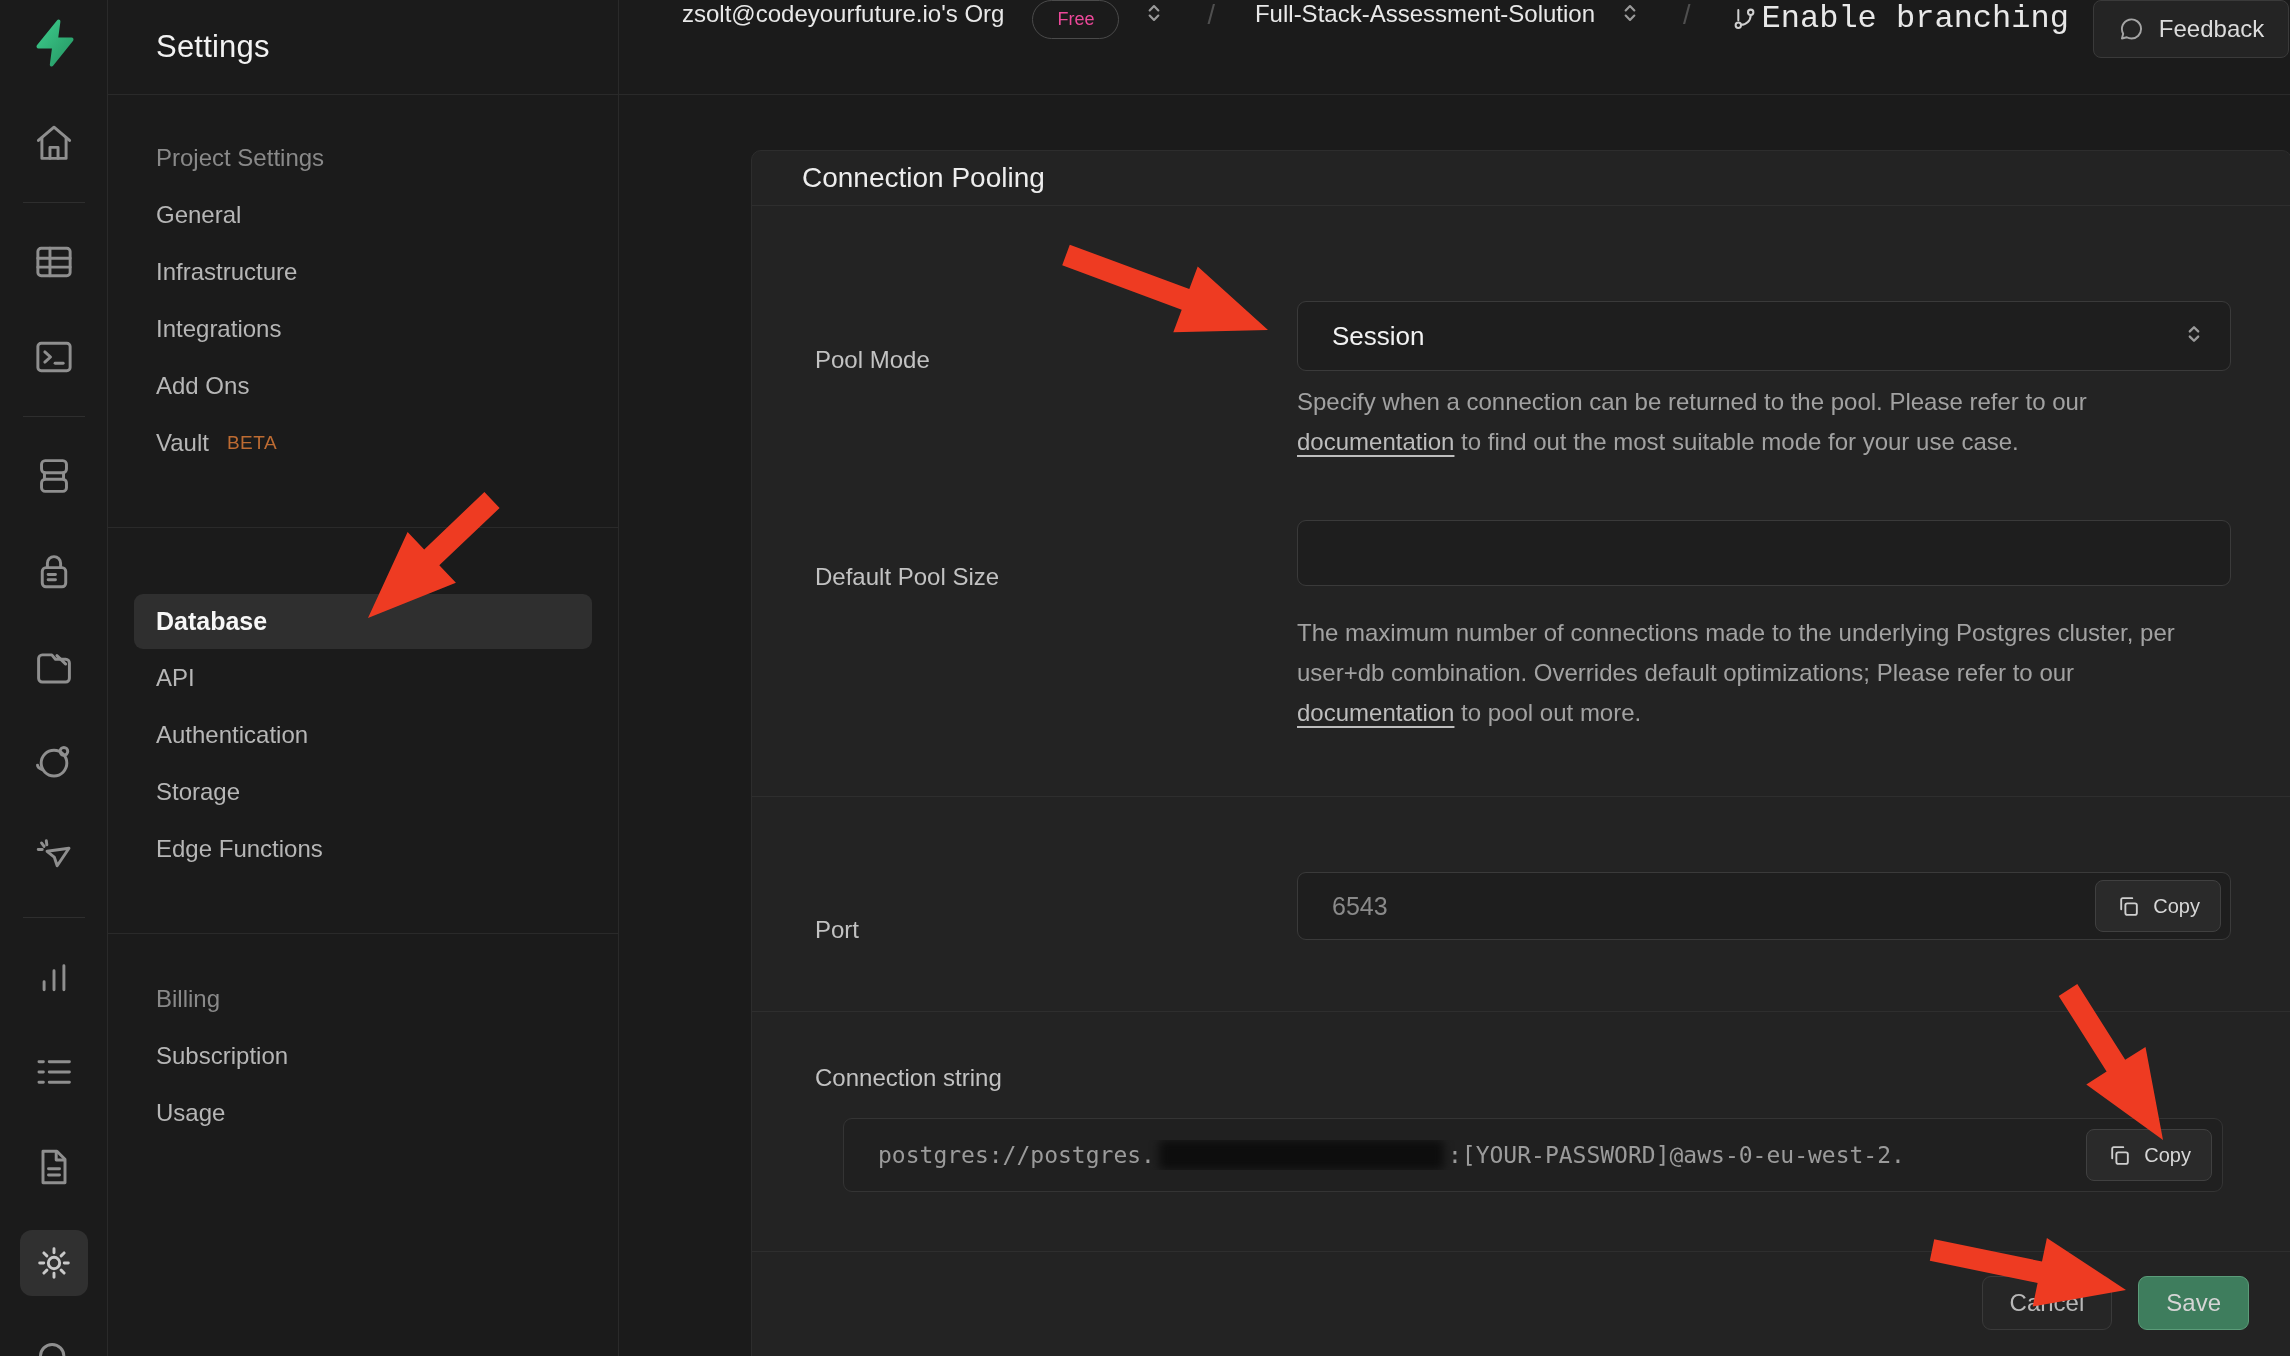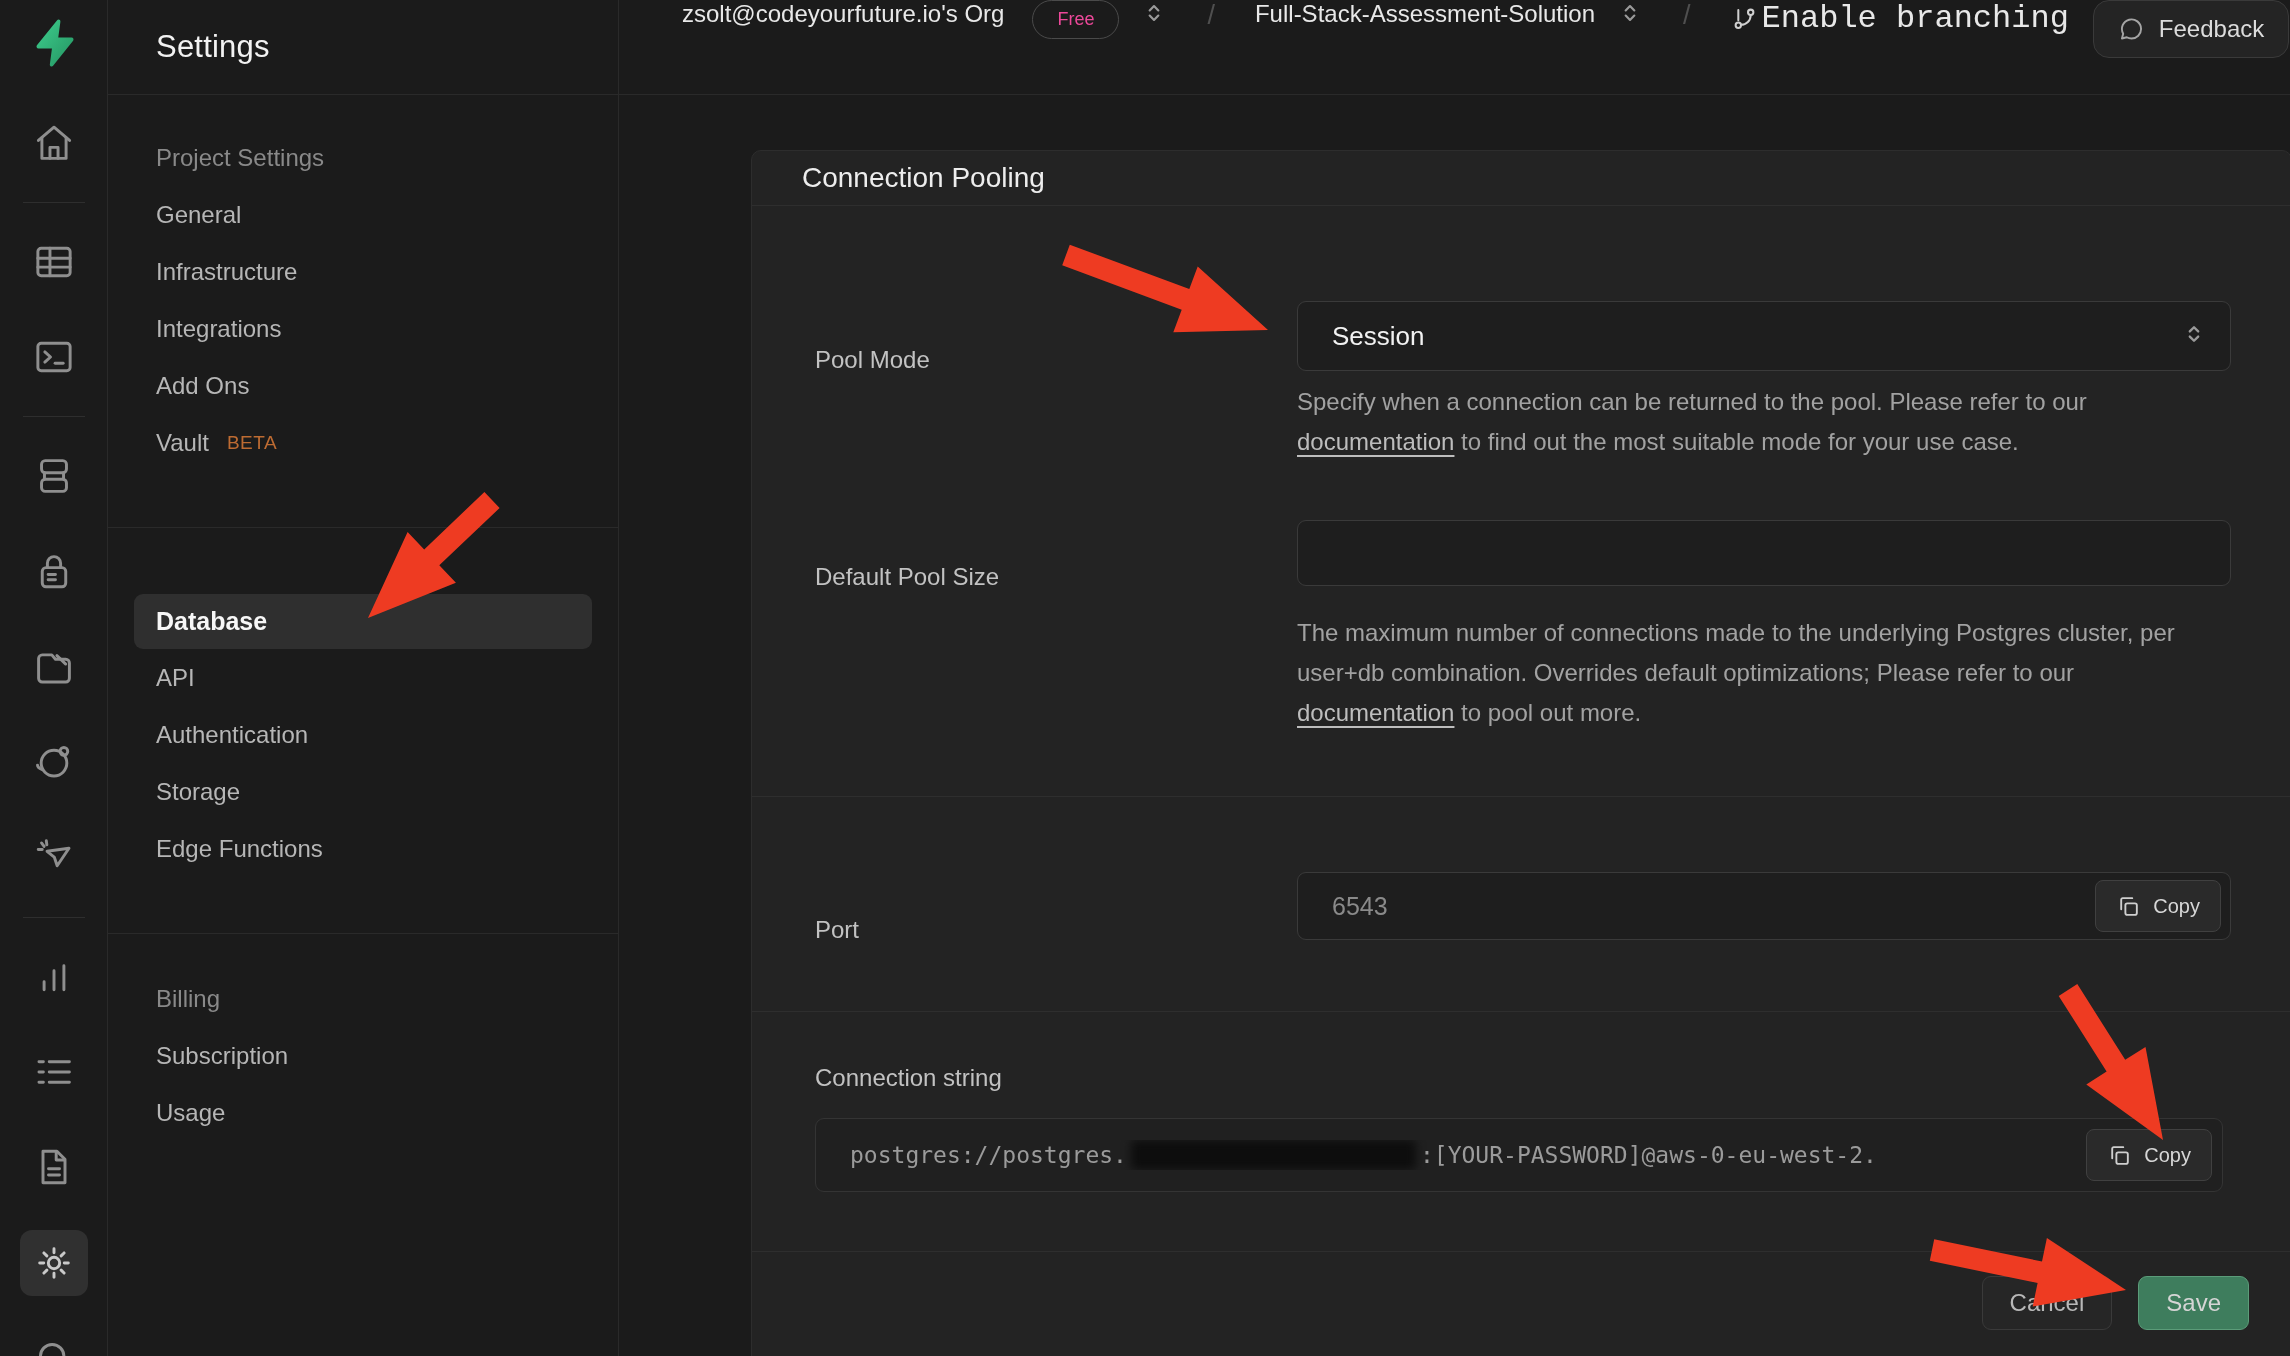--- a/index.html
+++ b/index.html
@@ -54,21 +54,21 @@
   .pill{
     margin-left:28px;border:1px solid #4a4a4a;border-radius:22px;
     padding:8px 24px;font-size:18px;color:#ec4899;
   }
   .tb-chevrons{margin-left:22px;display:flex;align-items:center;}
   .tb-chevrons svg{width:26px;height:26px;stroke:#9a9a9a;fill:none;stroke-width:2;stroke-linecap:round;stroke-linejoin:round;}
   .tb-slash{margin-left:40px;color:#4f4f4f;font-size:27px;font-weight:300;}
   .tb-item{margin-left:40px;display:flex;align-items:center;gap:4px;color:#e8e8e8;font-size:32px;font-family:Liberation Mono, monospace;}
   .tb-item svg{width:27px;height:27px;stroke:#d0d0d0;fill:none;stroke-width:1.8;stroke-linecap:round;stroke-linejoin:round;}
   .tb-btn{
-    margin-left:24px;height:58px;border:1px solid #3a3a3a;background:#242424;border-radius:16px;
+    margin-left:24px;height:58px;border:1px solid #3a3a3a;background:#242424;border-radius:8px;
     display:flex;align-items:center;gap:14px;padding:0 24px;font-size:24px;color:#dcdcdc;flex:none;
   }
   .tb-btn svg{width:27px;height:27px;stroke:#a5a5a5;fill:none;stroke-width:1.7;stroke-linecap:round;stroke-linejoin:round;}
 
   .content{flex:1;position:relative;background:#1b1b1b;min-width:0;}
 
   
   .panel{
     position:absolute;left:132px;top:55px;right:-2px;bottom:-10px;
     background:#232323;border:1px solid #2d2d2d;border-radius:10px;
@@ -94,21 +94,21 @@
   .desc .doclink{color:#bdbdbd;text-decoration:underline;text-underline-offset:5px;cursor:pointer;}
   .hr{height:1px;background:#2e2e2e;}
   .copy-btn{
     position:absolute;right:9px;top:50%;transform:translateY(-50%);
     height:52px;border:1px solid #404040;background:#2a2a2a;border-radius:8px;
     display:flex;align-items:center;gap:12px;padding:0 20px;font-size:20px;color:#d6d6d6;cursor:pointer;
   }
   .copy-btn svg{width:25px;height:25px;stroke:#cfcfcf;fill:none;stroke-width:1.8;stroke-linecap:round;stroke-linejoin:round;}
   .conn-label{padding-left:63px;font-size:24px;color:#c2c2c2;}
   .conn-box{
-    margin:26px 68px 0 63px;height:74px;background:#202020;border:1px solid #343434;border-radius:9px;
+    margin:26px 68px 0 91px;height:74px;background:#202020;border:1px solid #343434;border-radius:9px;
     display:flex;align-items:center;position:relative;box-sizing:border-box;overflow:hidden;
   }
   .conn-text{
     display:flex;align-items:center;padding-left:34px;white-space:nowrap;overflow:hidden;
     font-family:"DejaVu Sans Mono",monospace;font-size:23px;color:#9b9b9b;
   }
   .redacted{display:inline-block;width:285px;height:30px;background:#0d0d0d;border-radius:5px;filter:blur(5px);margin:0 4px;flex:none;}
   .panel-footer{
     border-top:1px solid #2e2e2e;height:110px;box-sizing:border-box;
     display:flex;justify-content:flex-end;align-items:flex-start;gap:26px;padding:24px 42px 0 0;

